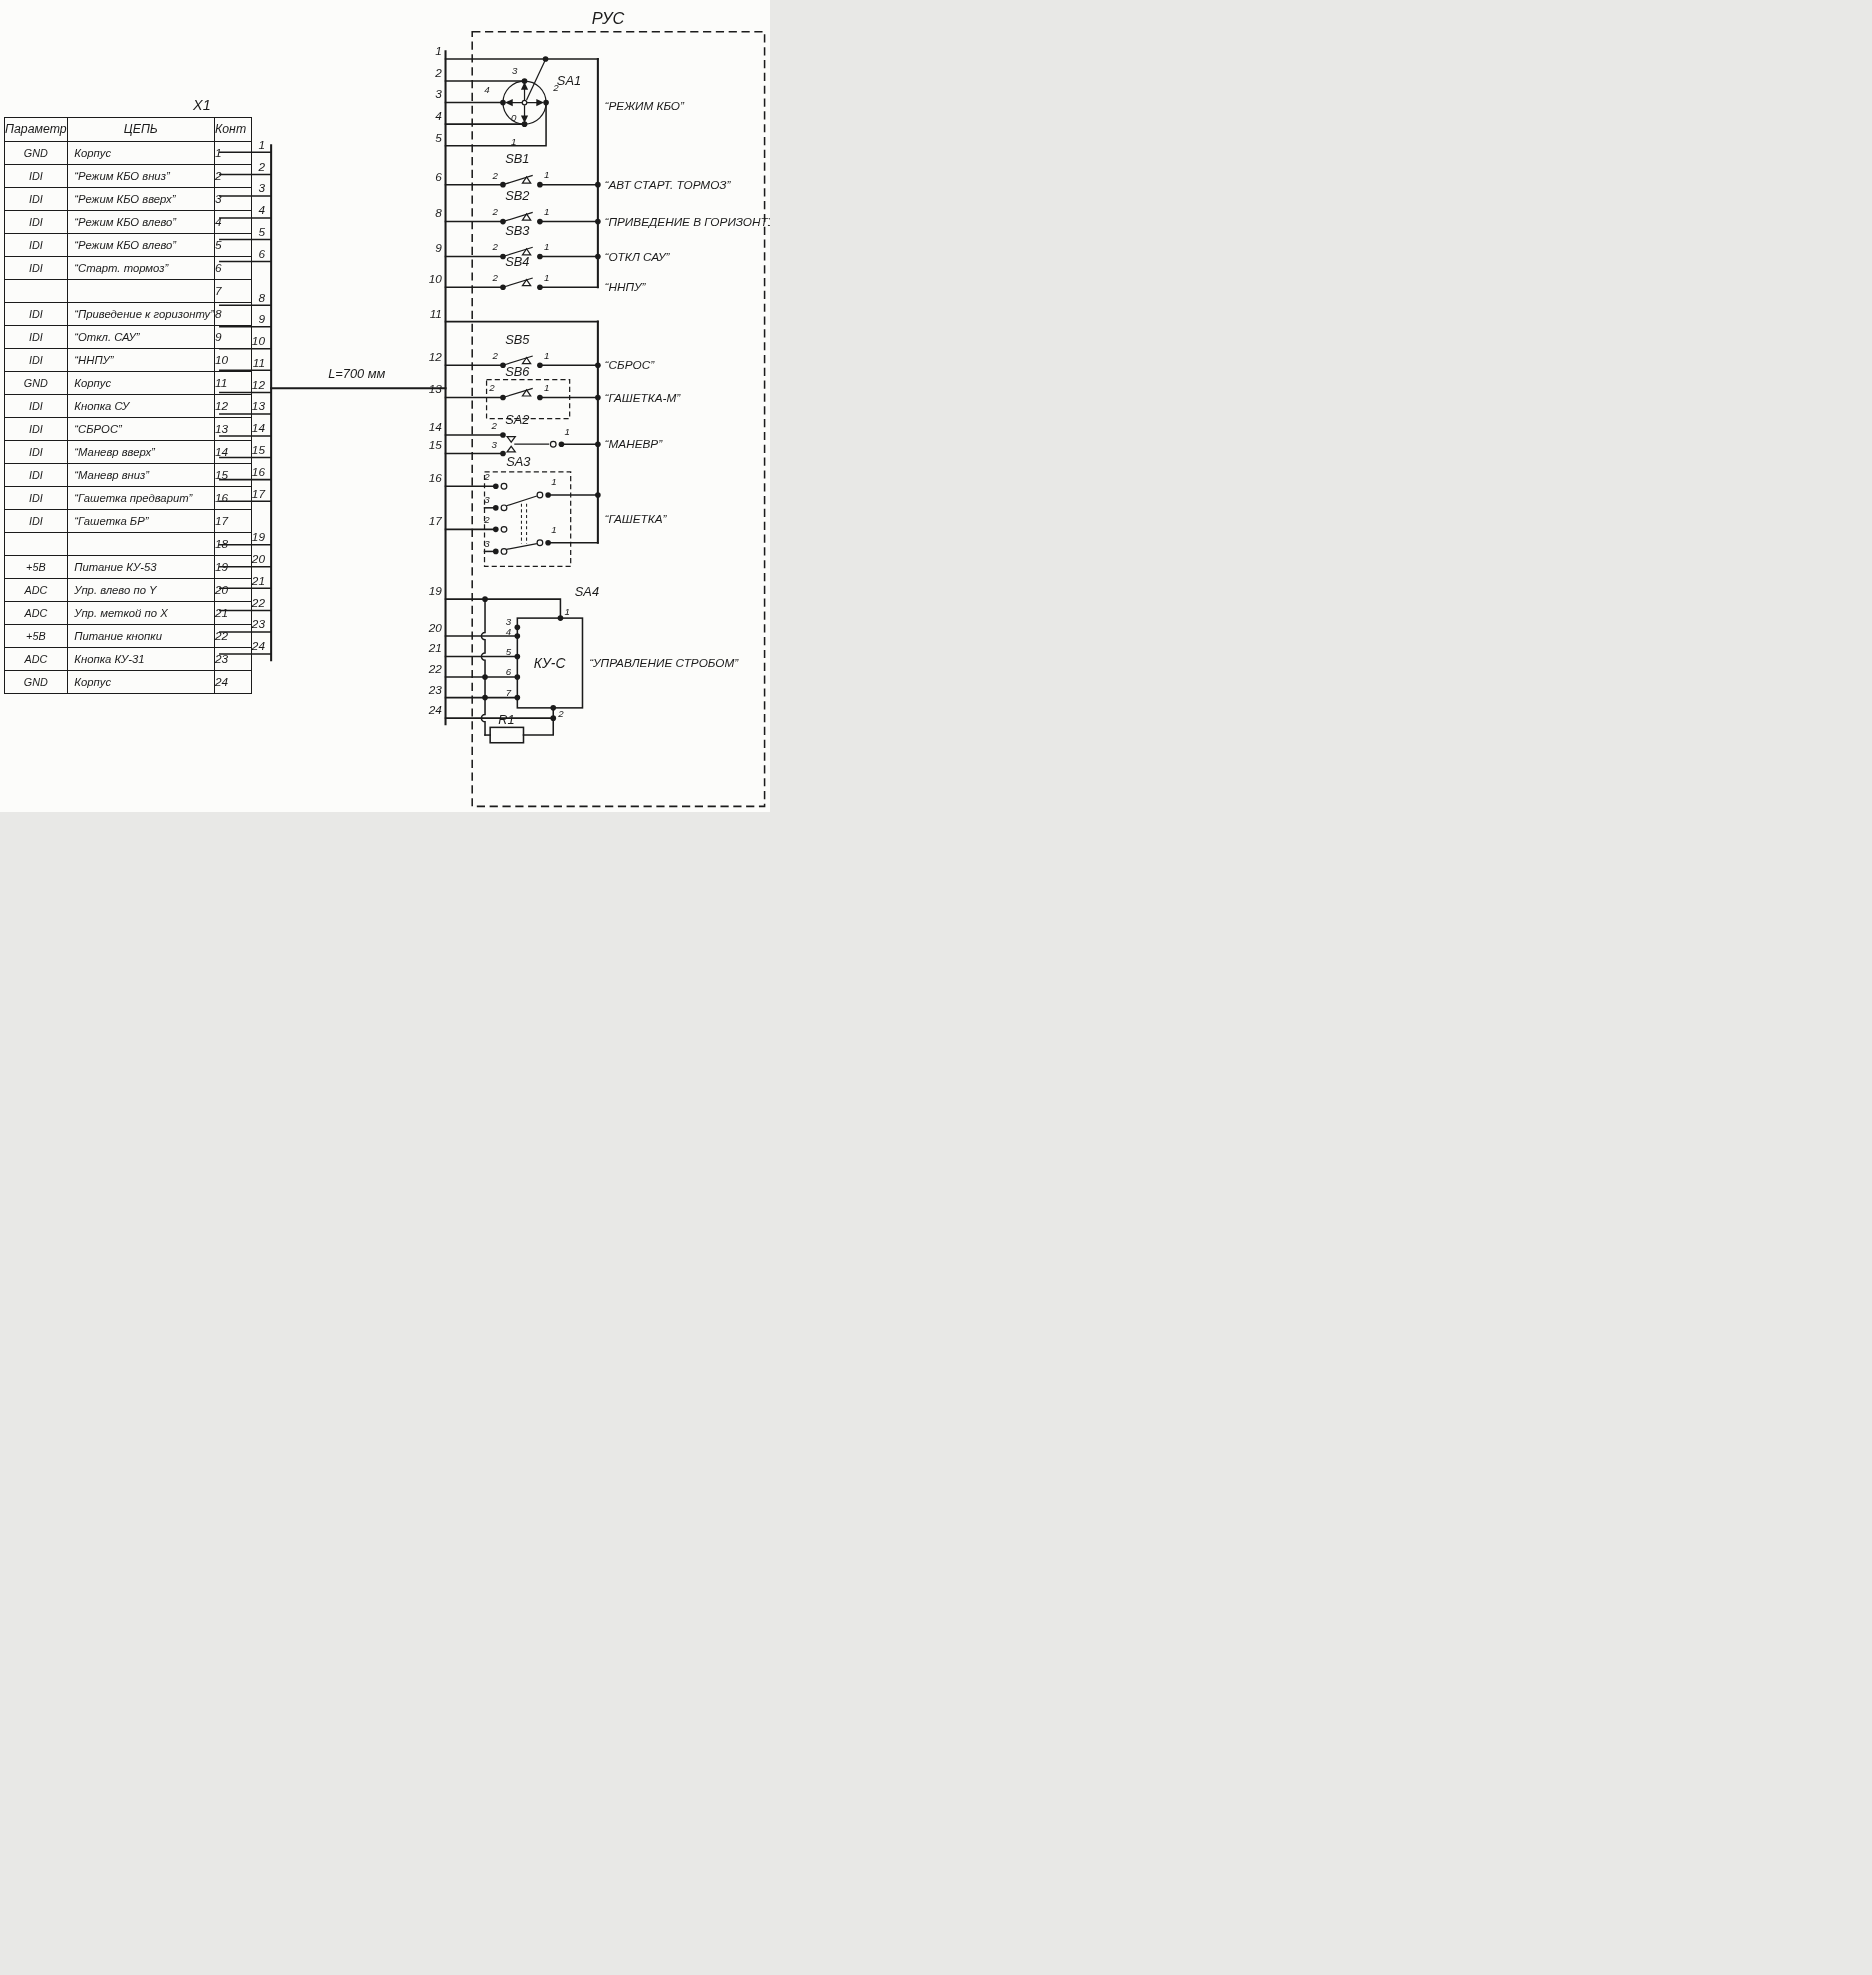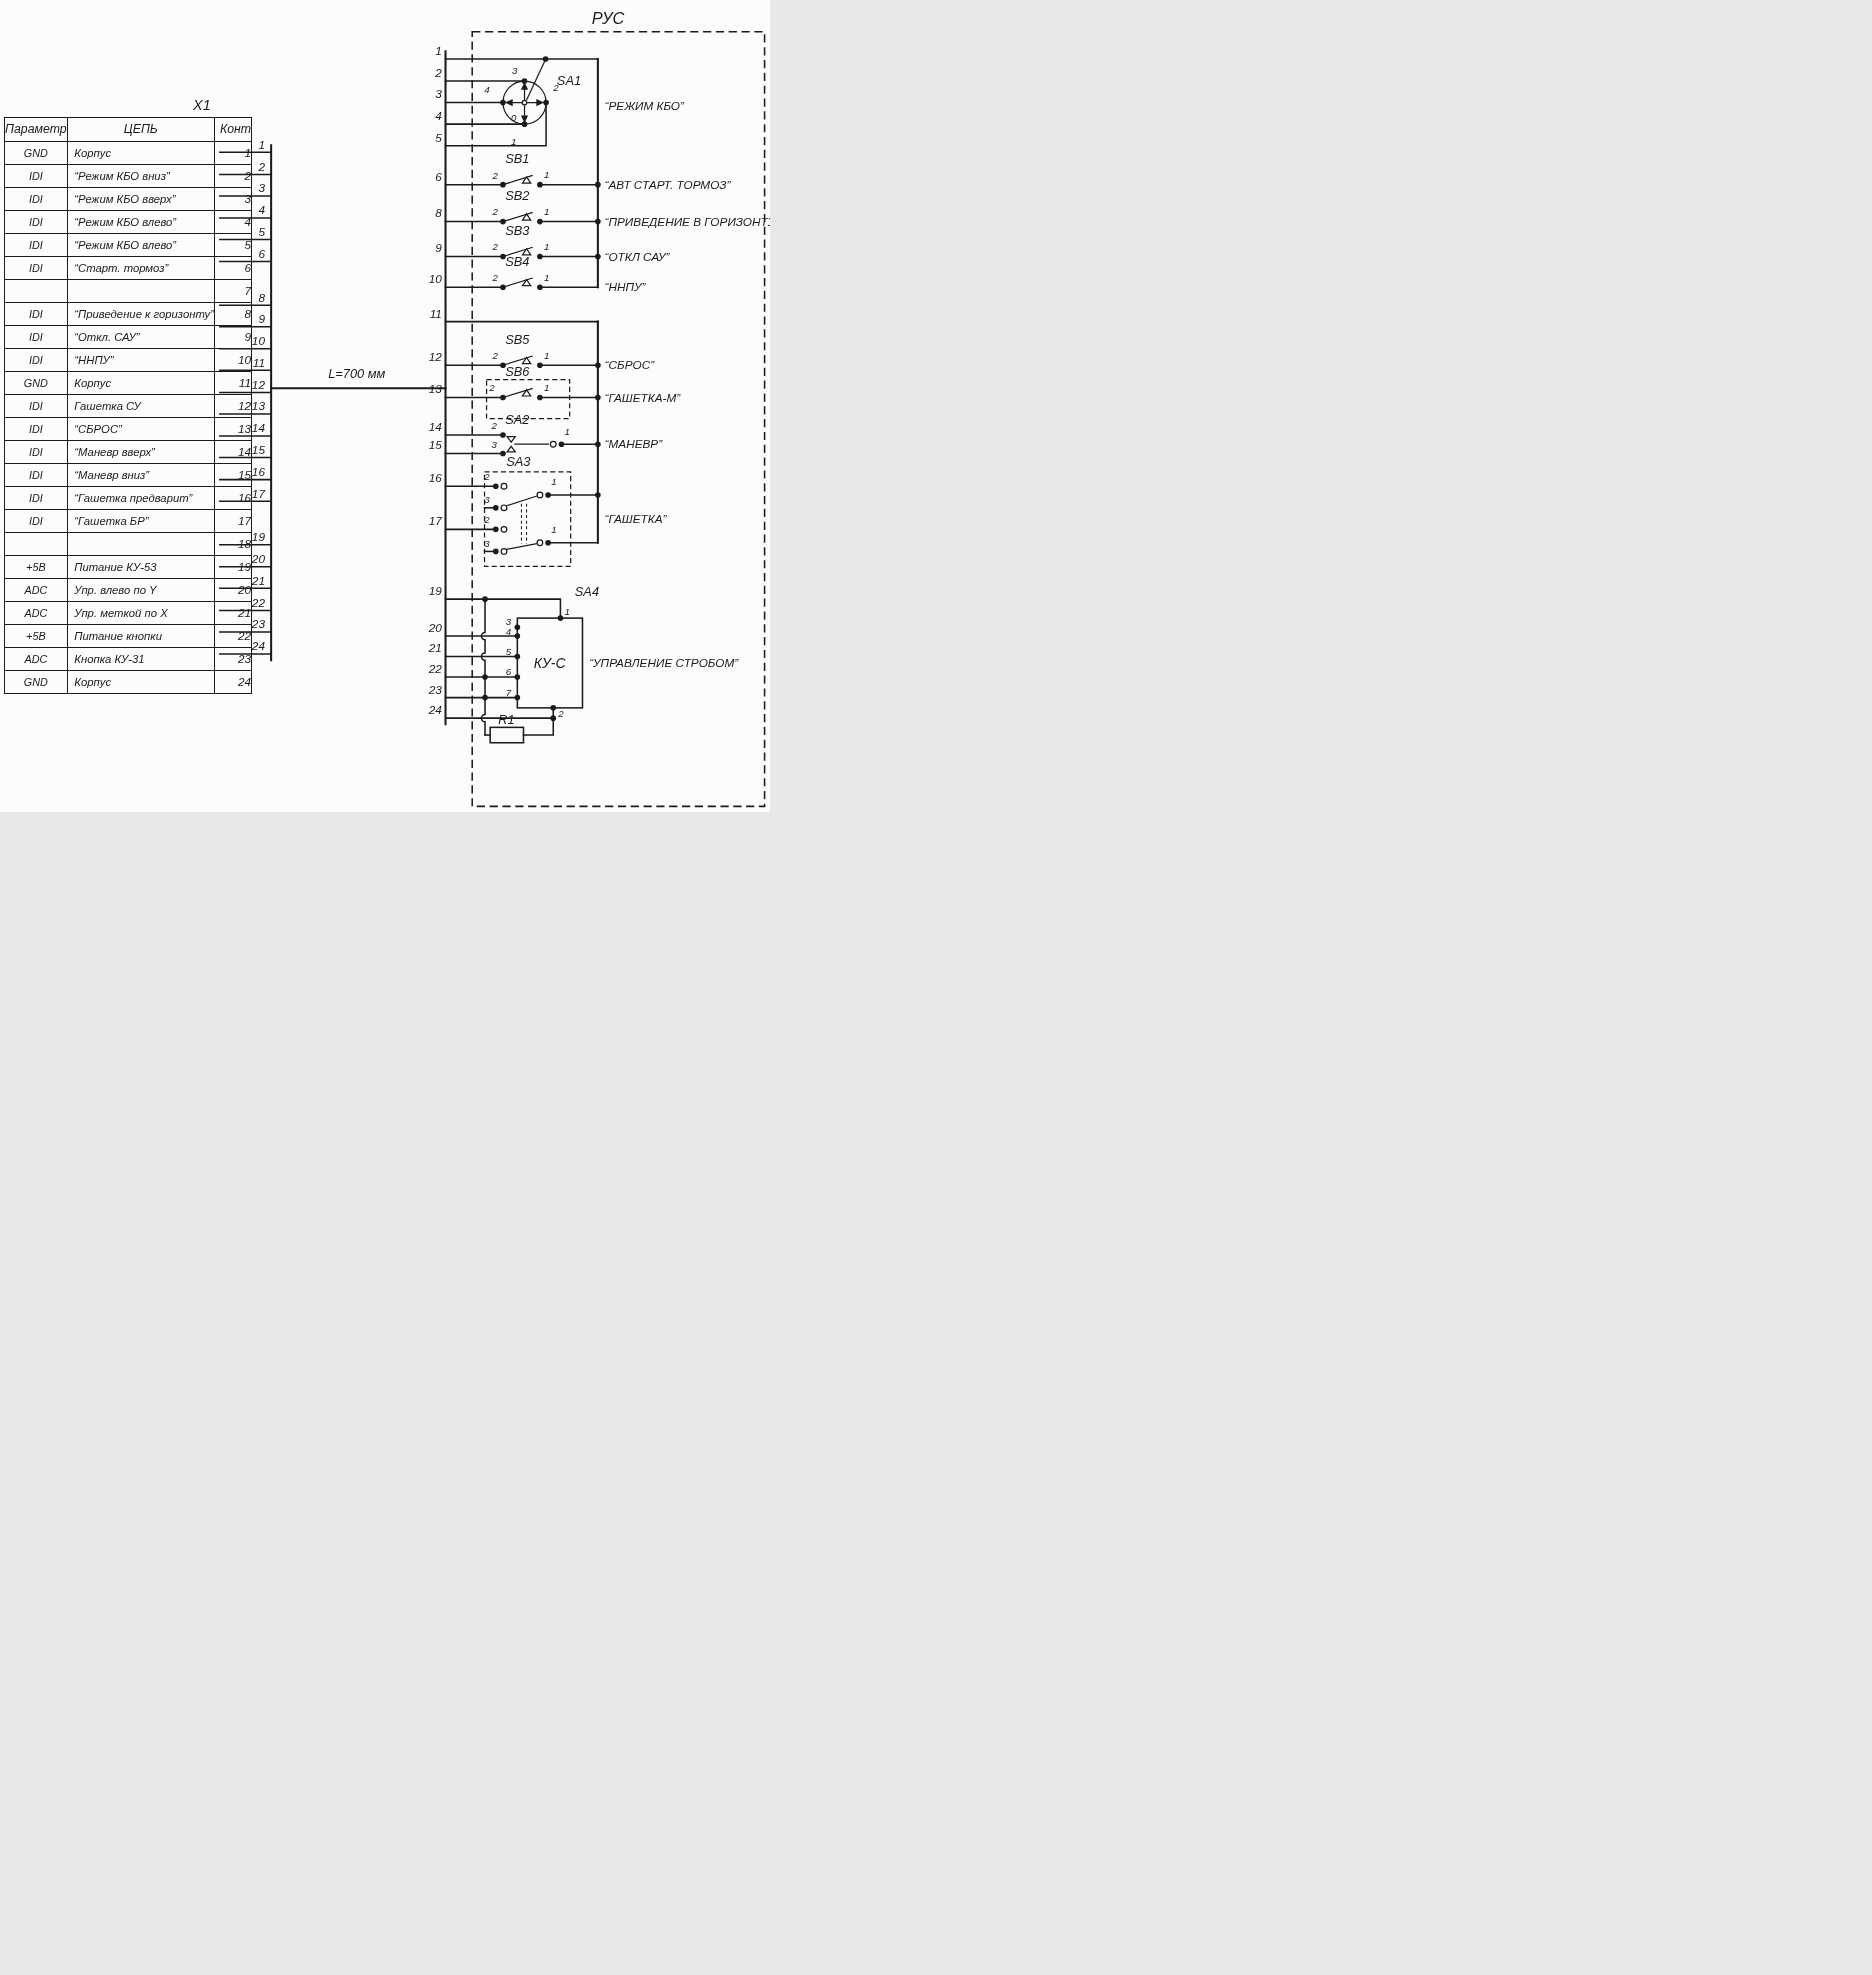--- a/index.html
+++ b/index.html
@@ -7,21 +7,21 @@
         font-family:"Liberation Sans",sans-serif;color:#1b1b1b;}
   
   .x1table{position:absolute;left:4.1px;top:117px;border-collapse:collapse;table-layout:fixed;
            font-style:italic;}
   .x1table th,.x1table td{border:1px solid #1b1b1b;padding:0;overflow:hidden;white-space:nowrap;}
   .x1table{border:1.5px solid #1b1b1b;padding-left:21px;}
   .x1table th{height:22.6px;font-size:12.3px;font-weight:normal;}
   .x1table td{height:22px;}
   .c-param{width:56px;text-align:center;font-size:10.8px;}
   .c-circ{width:124px;text-align:left;padding-left:6.7px !important;font-size:11.3px;margin-left:20px;}
-  .c-kont{width:36px;text-align:right;font-size:11.8px;}
+  .c-kont{width:36px;text-align:left;font-size:11.8px;}
   
   .sch{position:absolute;left:0;top:0;width:770px;height:812px;}
   .w{stroke:#1b1b1b;stroke-width:3;fill:none;stroke-linecap:square;}
   .w4{stroke:#1b1b1b;stroke-width:4;fill:none;stroke-linecap:square;}
   .w2{stroke:#1b1b1b;stroke-width:2.4;fill:none;}
   .d{fill:#1b1b1b;stroke:none;}
   .o{fill:#fcfcfa;stroke:#1b1b1b;stroke-width:2.4;}
   .dashbig{stroke:#1b1b1b;stroke-width:3;fill:none;stroke-dasharray:16 9;}
   .dashbox{stroke:#1b1b1b;stroke-width:2.4;fill:none;stroke-dasharray:10 6;}
   .dashlink{stroke:#1b1b1b;stroke-width:2;fill:none;stroke-dasharray:6 5;}
@@ -93,21 +93,21 @@
           <td class="c-circ">“ННПУ”</td>
           <td class="c-kont">10</td>
         </tr>
       <tr>
           <td class="c-param">GND</td>
           <td class="c-circ">Корпус</td>
           <td class="c-kont">11</td>
         </tr>
       <tr>
           <td class="c-param">IDI</td>
-          <td class="c-circ">Гашетка СУ</td>
+          <td class="c-circ">Кнопка СУ</td>
           <td class="c-kont">12</td>
         </tr>
       <tr>
           <td class="c-param">IDI</td>
           <td class="c-circ">“СБРОС”</td>
           <td class="c-kont">13</td>
         </tr>
       <tr>
           <td class="c-param">IDI</td>
           <td class="c-circ">“Маневр вверх”</td>

